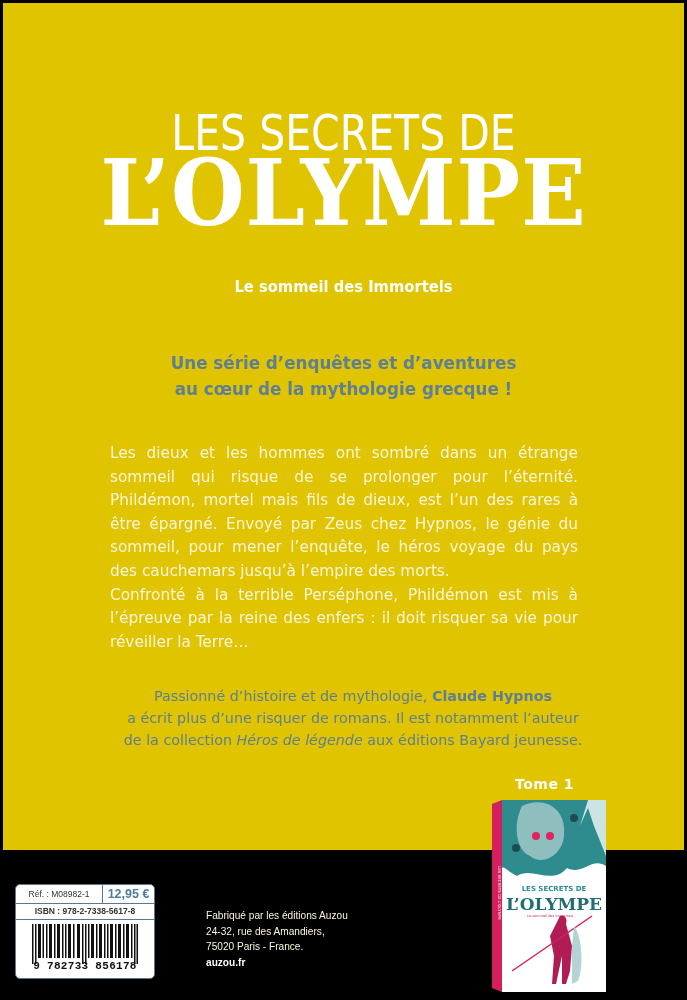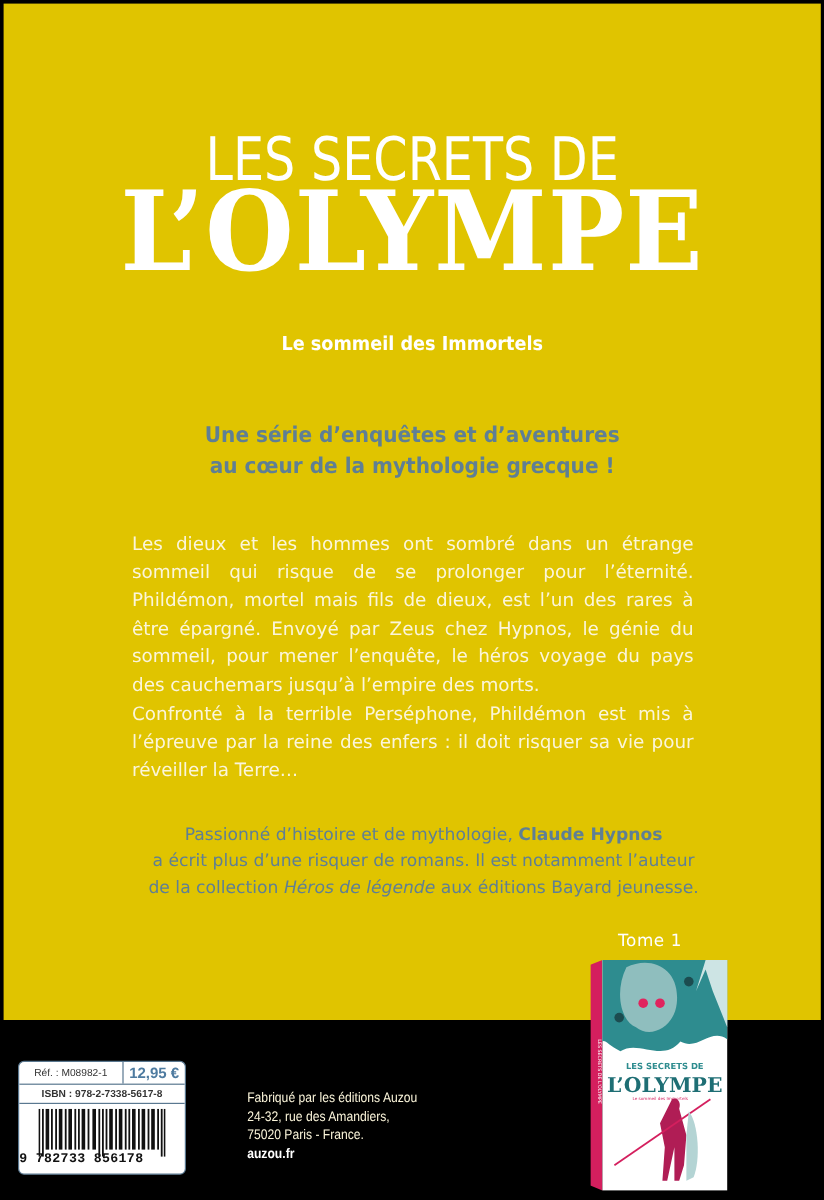--- a/index.html
+++ b/index.html
@@ -46,21 +46,21 @@
     .blurb p { text-align: justify; text-align-last: left; }
     .author {
       position: absolute; left: 100px; width: 500px; top: 682px;
       text-align: center; color: #5F7F94;
       font-size: 14.3px; line-height: 22px;
     }
     .author b { font-weight: bold; }
     .author i { }
     .tome-label {
       position: absolute; left: 512px; top: 773px;
-      color: #fff; font-size: 14px; font-weight: normal; letter-spacing: 0.5px;
+      color: #fff; font-size: 14px; font-weight: bold; letter-spacing: 0.5px;
     }
     .book {
       position: absolute; left: 489px; top: 793px; width: 116px; height: 198px;
     }
     .barcode-box {
       position: absolute; left: 12px; top: 881px; width: 140px; height: 95px;
       background: #fff; border: 1.5px solid #5A7890; border-radius: 5px;
       overflow: hidden;
     }
     .bc-row1 { display: flex; height: 19px; border-bottom: 1.5px solid #5A7890; }
@@ -75,21 +75,21 @@
     }
     .bc-isbn {
       height: 16px; border-bottom: 1.5px solid #5A7890;
       font-size: 8.5px; color: #333; line-height: 15px; text-align: center;
       font-family: "Liberation Sans", sans-serif;
       font-weight: bold;
     }
     .bc-bars { height: 44px; padding: 4px 16px 0 16px; }
     .bc-digits {
       font-family: "Liberation Mono", monospace; font-size: 11px; font-weight: bold;
-      color: #111; line-height: 12px; margin-top: -4px;
+      text-align: center; color: #111; line-height: 12px; margin-top: -4px;
       letter-spacing: 0.3px;
     }
     .publisher {
       position: absolute; left: 203px; top: 905px; color: #FBF5DA;
       font-family: "Liberation Sans", sans-serif;
       font-size: 11.5px; line-height: 15.5px;
       transform: scaleX(0.88); transform-origin: left;
     }
     .publisher .site { font-weight: bold; color: #fff; }
   </style>

